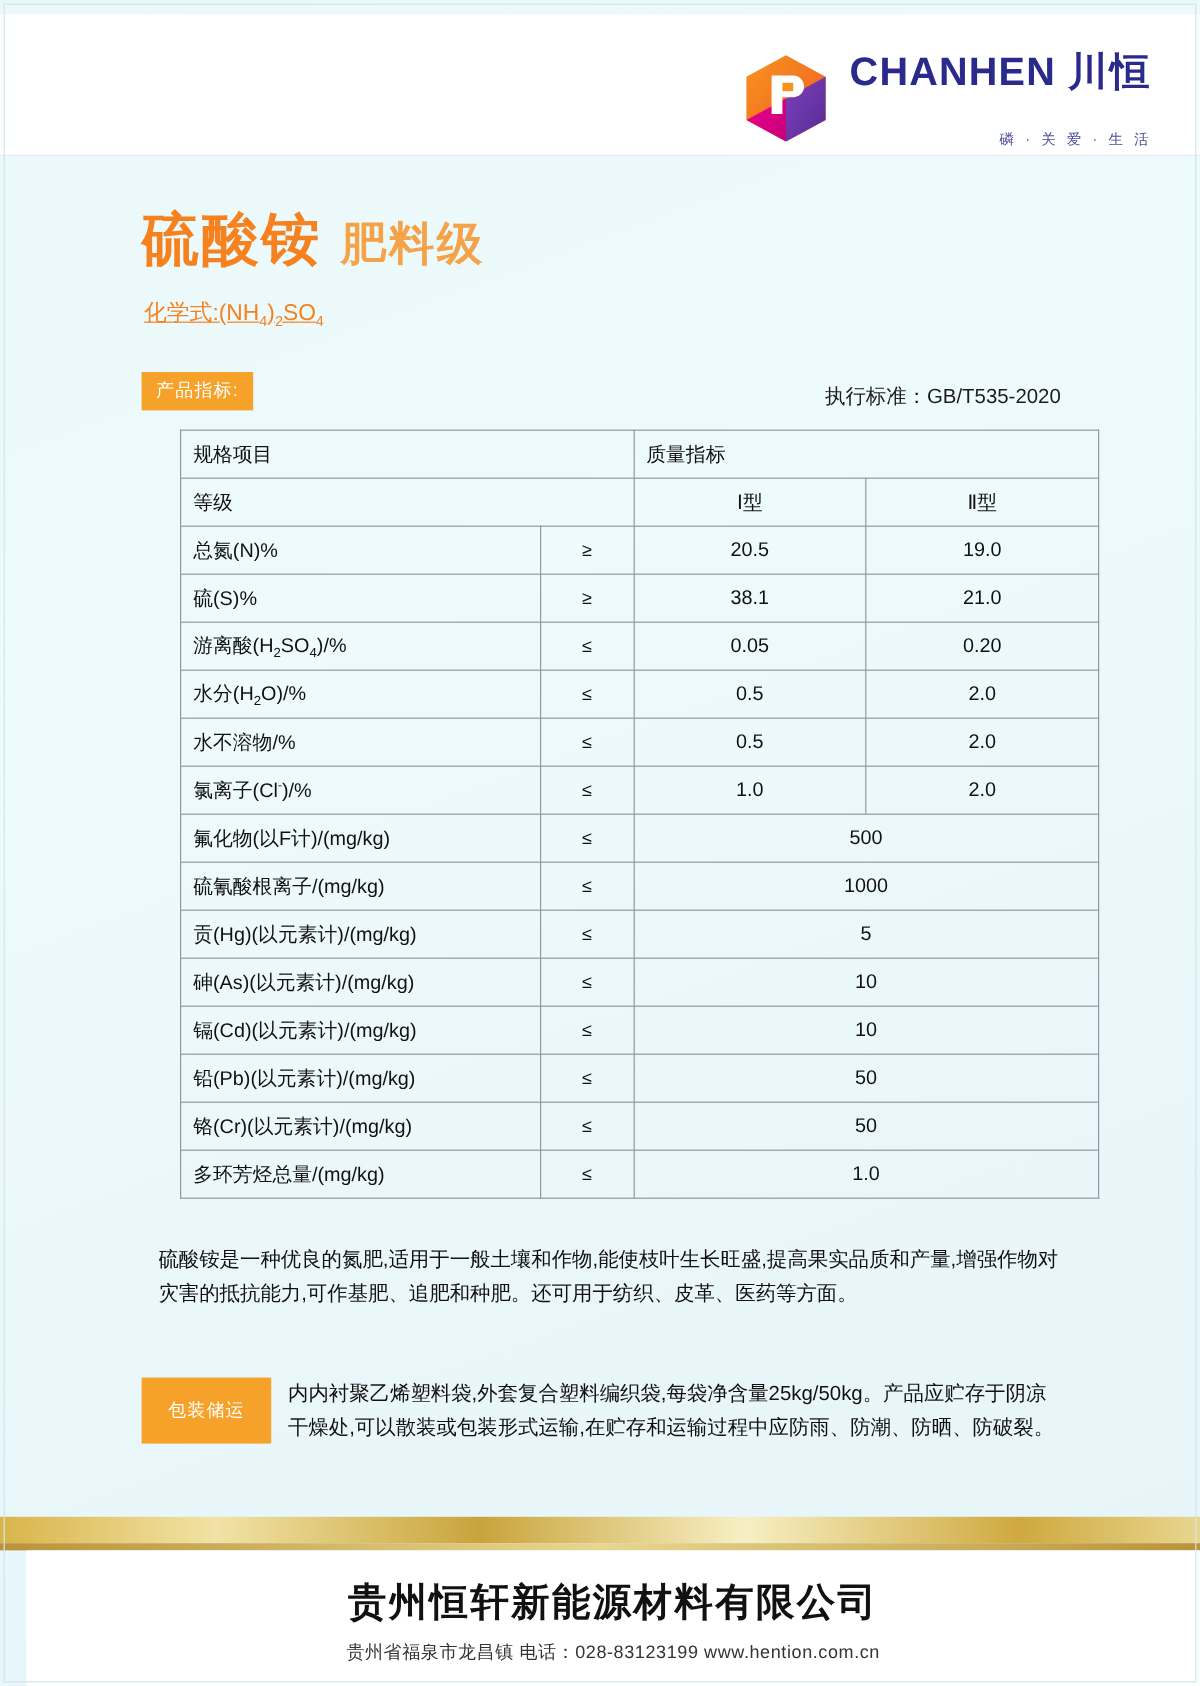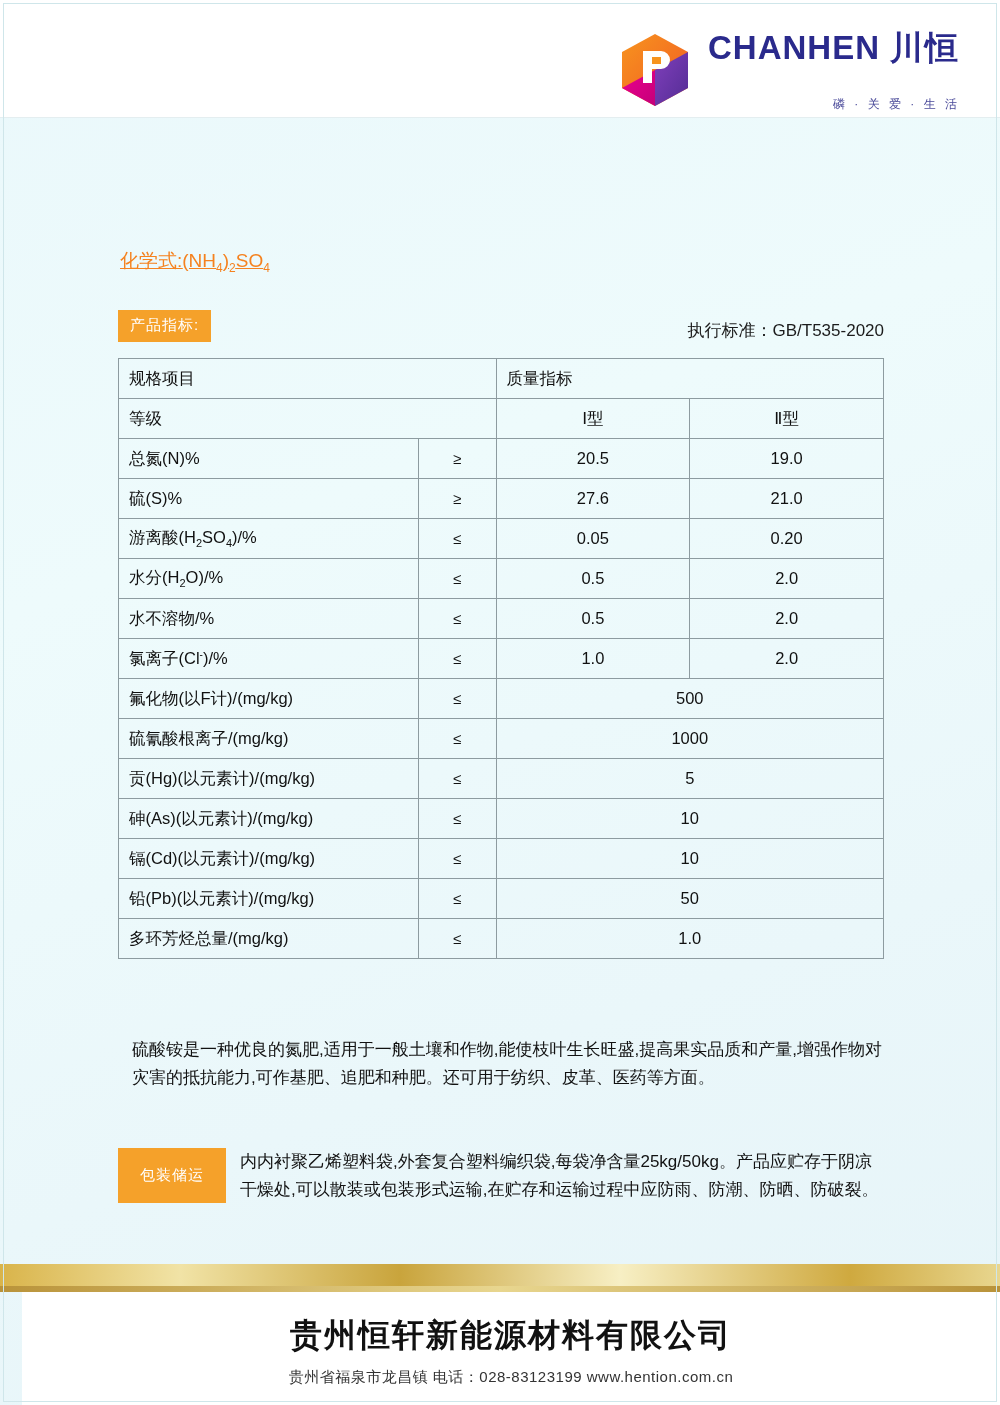--- a/index.html
+++ b/index.html
@@ -18,21 +18,21 @@
   .page::after {
     content: "";
     position: absolute; inset: 3px;
     border: 1px solid #cfe6ea;
     pointer-events: none;
   }
 
   
   .header {
     position: absolute;
-    top: 0; left: 0; right: 0;
+    top: 12px; left: 0; right: 0;
     height: 118px;
     background: #ffffff;
     border-bottom: 1px solid #e4eef0;
   }
   .logo-wrap {
     position: absolute;
     right: 40px; top: 26px;
     display: flex; align-items: center; gap: 14px;
   }
   .hex {
@@ -90,20 +90,21 @@
   }
 
   
   .tbl-wrap {
     position: absolute; left: 118px; top: 358px; width: 766px;
   }
   table {
     width: 100%;
     border-collapse: collapse;
     background: transparent;
+    margin-left: 32px;
   }
   td {
     border: 1px solid #8d9ba0;
     font-size: 16.5px;
     color: #111;
     height: 40px;
     padding: 0 10px;
   }
   td sub { font-size: 11px; }
   td sup { font-size: 10px; }
@@ -194,20 +195,24 @@
       <div class="brand-block">
         <div class="brand-line">
           <span class="brand-en">CHANHEN</span>
           <span class="brand-cn">川恒</span>
         </div>
         <div class="brand-slogan">磷 · 关 爱 · 生 活</div>
       </div>
     </div>
   </div>
 
+  <div class="title-row">
+    <span class="title-main">硫酸铵</span>
+    <span class="title-sub">肥料级</span>
+  </div>
   <div class="formula">
     <span>化学式:</span><span id="formula-html">(NH<sub>4</sub>)<sub>2</sub>SO<sub>4</sub></span>
   </div>
 
   <div class="tag-row">
     <span class="tag">产品指标:</span>
     <span class="standard">执行标准：GB/T535-2020</span>
   </div>
 
   <div class="tbl-wrap">
@@ -224,21 +229,21 @@
         </tr>
       <tr>
             <td class="c-item">总氮(N)%</td>
             <td class="c-op">≥</td>
             <td class="c-val">20.5</td>
             <td class="c-val">19.0</td>
           </tr>
           <tr>
             <td class="c-item">硫(S)%</td>
             <td class="c-op">≥</td>
-            <td class="c-val">27.6</td>
+            <td class="c-val">38.1</td>
             <td class="c-val">21.0</td>
           </tr>
           <tr>
             <td class="c-item">游离酸(H<sub>2</sub>SO<sub>4</sub>)/%</td>
             <td class="c-op">≤</td>
             <td class="c-val">0.05</td>
             <td class="c-val">0.20</td>
           </tr>
           <tr>
             <td class="c-item">水分(H<sub>2</sub>O)/%</td>
@@ -278,20 +283,25 @@
             <td class="c-op">≤</td>
             <td class="span2" colspan="2">10</td>
           </tr>
           <tr>
             <td class="c-item">镉(Cd)(以元素计)/(mg/kg)</td>
             <td class="c-op">≤</td>
             <td class="span2" colspan="2">10</td>
           </tr>
           <tr>
             <td class="c-item">铅(Pb)(以元素计)/(mg/kg)</td>
+            <td class="c-op">≤</td>
+            <td class="span2" colspan="2">50</td>
+          </tr>
+          <tr>
+            <td class="c-item">铬(Cr)(以元素计)/(mg/kg)</td>
             <td class="c-op">≤</td>
             <td class="span2" colspan="2">50</td>
           </tr>
           <tr>
             <td class="c-item">多环芳烃总量/(mg/kg)</td>
             <td class="c-op">≤</td>
             <td class="span2" colspan="2">1.0</td>
           </tr>
         </tbody>
     </table>

